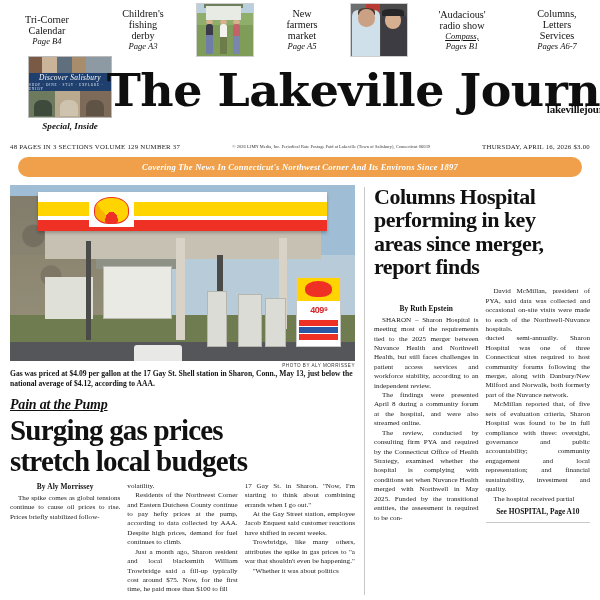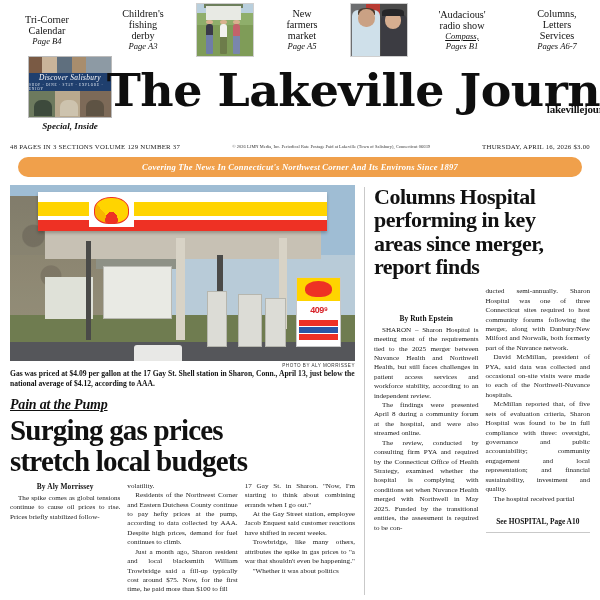--- a/index.html
+++ b/index.html
@@ -151,21 +151,21 @@
   .bodytext p{margin:0 0 0 0;text-indent:8px;}
   .bodytext p.first{text-indent:8px;}
 
   
   .right-hed{
     font-size:22px;font-weight:bold;line-height:1.06;letter-spacing:-0.5px;margin:0 0 9px 0;
   }
   .right-hed .l{display:block;}
   .cols2{display:flex;gap:7px;align-items:flex-end;}
   .c2{flex:1;}
-  .jumpline{text-align:center;font-size:7.4px;font-weight:bold;margin-top:13px;}
+  .jumpline{text-align:center;font-size:7.4px;font-weight:bold;margin-top:3px;}
   .rule-bottom{height:1px;background:#c9c9c9;margin-top:6px;}
 </style>
 </head>
 <body>
 
 <div class="page">
 
   <div class="teaser-strip">
 
     <div class="teaser" style="width:86px">
@@ -308,21 +308,21 @@
               <i></i>
             </div>
           <div class="s-price">409⁹</div>
           <div class="s-bar"></div>
           <div class="s-bar2"></div>
           <div class="s-bar"></div>
         </div>
       </div>
 
       <div class="credit">PHOTO BY ALY MORRISSEY</div>
-      <div class="caption">Gas was priced at $4.09 per gallon at the 17 Gay St. Shell station in Sharon, Conn., April 13, just below the national average of $4.12, according to AAA.</div>
+      <div class="caption">Gas was priced at $4.09 per gallon at the 17 Gay St. Shell station in Sharon, Conn., May 13, just below the national average of $4.12, according to AAA.</div>
 
       <div class="kicker">Pain at the Pump</div>
 
       <div class="main-hed">
         <span class="l">Surging gas prices</span>
         <span class="l">stretch local budgets</span>
       </div>
 
       <div class="cols3">
         <div class="c3">
@@ -363,22 +363,22 @@
         <div class="c2">
           <div class="byline">By Ruth Epstein</div>
           <div class="bodytext">
             <p class="first">SHARON – Sharon Hospital is meeting most of the requirements tied to the 2025 merger between Nuvance Health and Northwell Health, but still faces challenges in patient access services and workforce stability, according to an independent review.</p>
             <p>The findings were presented April 8 during a community forum at the hospital, and were also streamed online.</p>
             <p>The review, conducted by consulting firm PYA and required by the Connecticut Office of Health Strategy, examined whether the hospital is complying with conditions set when Nuvance Health merged with Northwell in May 2025. Funded by the transitional entities, the assessment is required to be con-</p>
           </div>
         </div>
         <div class="c2">
           <div class="bodytext">
+            <p>David McMillan, president of PYA, said data was collected and occasional on-site visits were made to each of the Northwell-Nuvance hospitals.</p>
             <p style="text-indent:0">ducted semi-annually. Sharon Hospital was one of three Connecticut sites required to host community forums following the merger, along with Danbury/New Milford and Norwalk, both formerly part of the Nuvance network.</p>
-            <p>David McMillan, president of PYA, said data was collected and occasional on-site visits were made to each of the Northwell-Nuvance hospitals.</p>
             <p>McMillan reported that, of five sets of evaluation criteria, Sharon Hospital was found to be in full compliance with three: oversight, governance and public accountability; community engagement and local representation; and financial sustainability, investment and quality.</p>
             <p>The hospital received partial</p>
           </div>
           <div class="jumpline">See HOSPITAL, Page A10</div>
           <div class="rule-bottom"></div>
         </div>
       </div>
     </div>
 
   </div>

